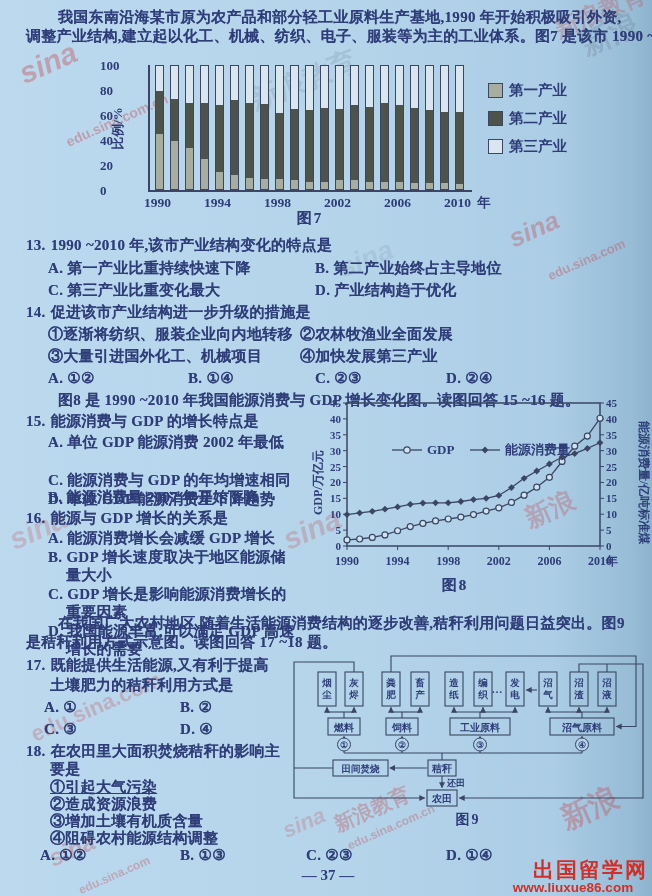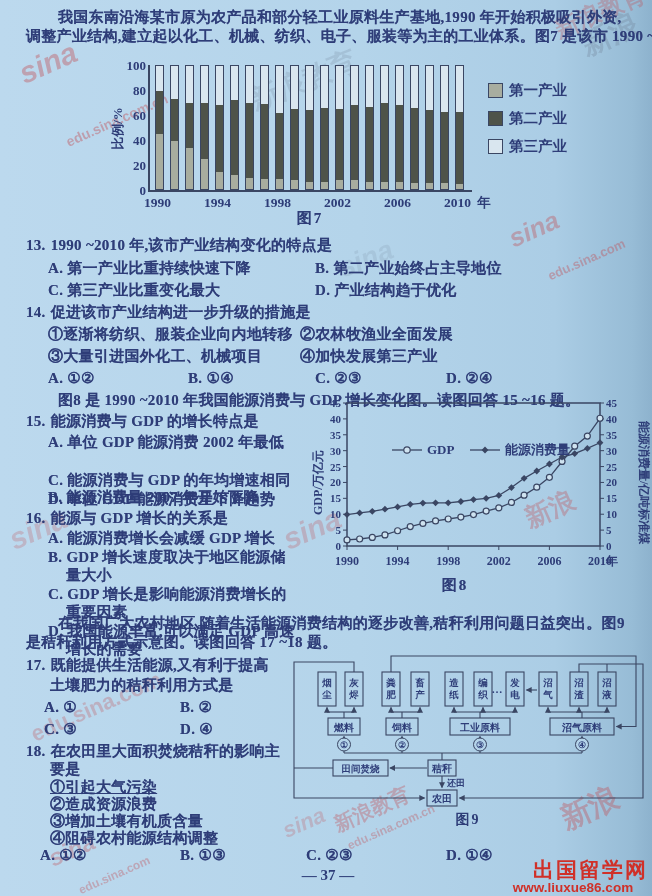--- a/index.html
+++ b/index.html
@@ -13,21 +13,21 @@
   .cap{font:700 15px/1.2 "Liberation Serif",serif;color:#2e3d78;text-align:center;
     letter-spacing:2px;text-shadow:0 0 .6px rgba(46,61,120,.55);}
   
   #f7plot{position:absolute;left:148px;top:65px;width:322px;height:125px;
     border-left:2px solid #3a4663;border-bottom:2px solid #3a4663;}
   .bar{position:absolute;top:0;height:125px;width:9px;box-sizing:border-box;
     border:1px solid #3a4663;background:#d9e6ef;display:flex;flex-direction:column-reverse;}
   .seg{width:100%;}
   .p1{background:#a8ad9f;}
   .p2{background:#4e5349;}
-  .f7tick{position:absolute;left:116px;width:30px;text-align:right;
+  .f7tick{position:absolute;left:100px;width:30px;text-align:left;
     font:600 13px/1 "Liberation Serif",serif;color:#2e3d78;}
   .f7x{position:absolute;width:44px;text-align:center;
     font:600 13.5px/1 "Liberation Serif",serif;color:#2e3d78;}
   .ylab{position:absolute;font:600 13px/1 "Liberation Serif",serif;color:#2e3d78;
     transform:rotate(-90deg);transform-origin:center;}
   .legrow{position:absolute;left:488px;height:15px;}
   .sw{display:inline-block;width:13px;height:13px;border:1px solid #3a4663;
     vertical-align:middle;margin-right:6px;}
   .sw1{background:#a8ad9f;}.sw2{background:#4e5349;}.sw3{background:#d9e6ef;}
   .legtxt{font:600 14.5px/1 "Liberation Serif",serif;color:#2e3d78;vertical-align:middle;}

